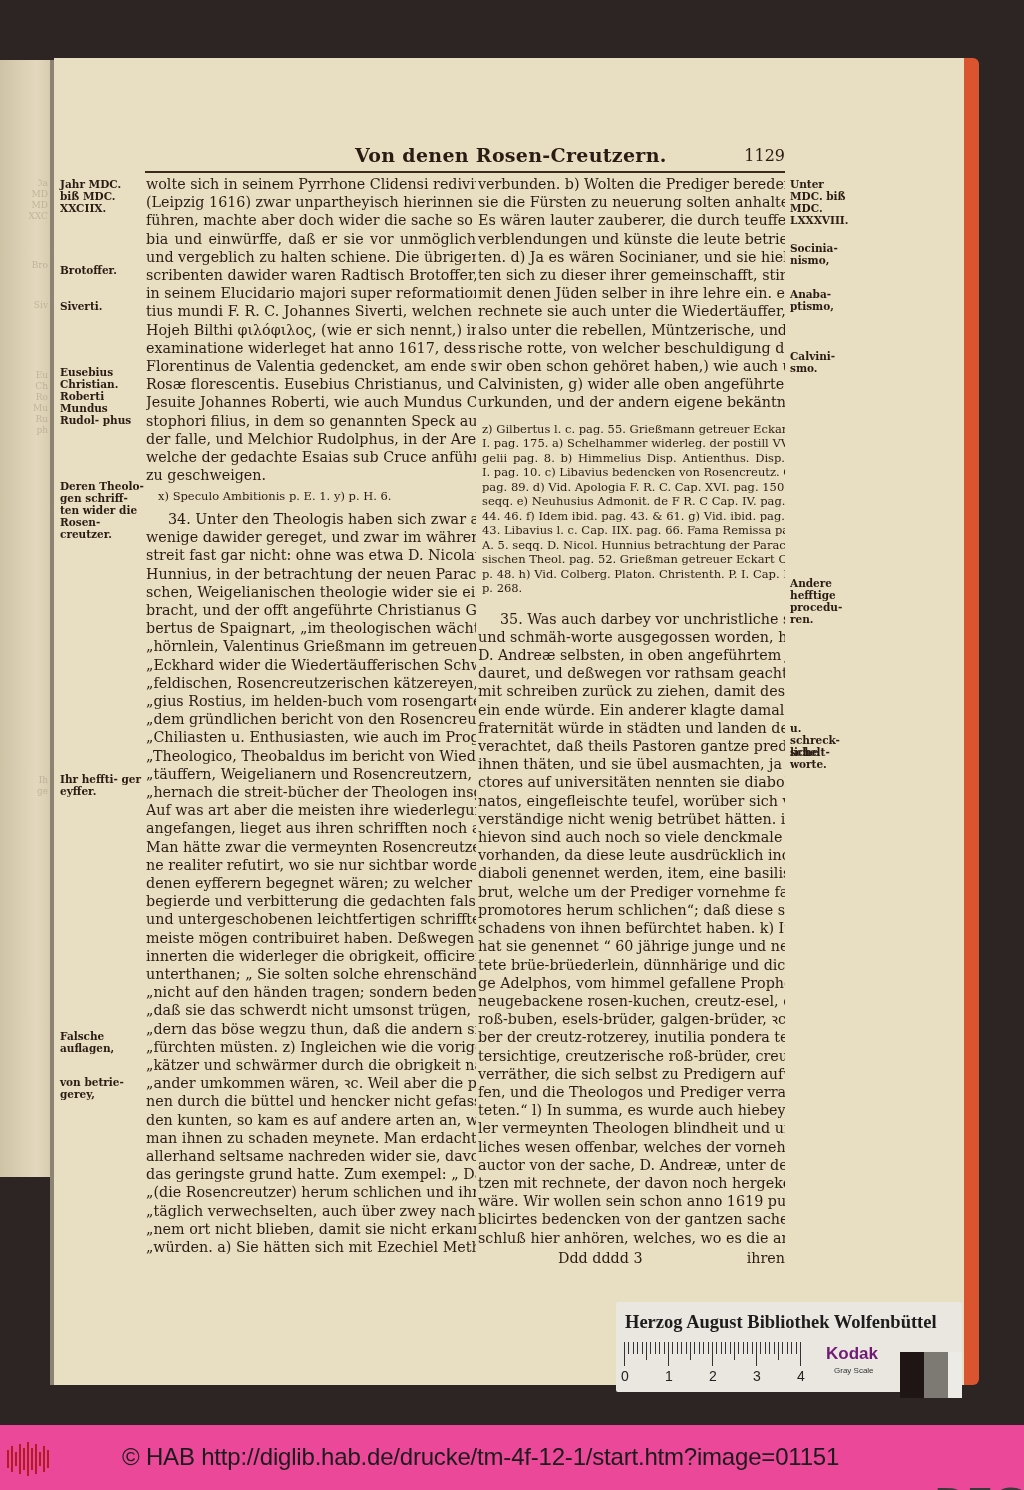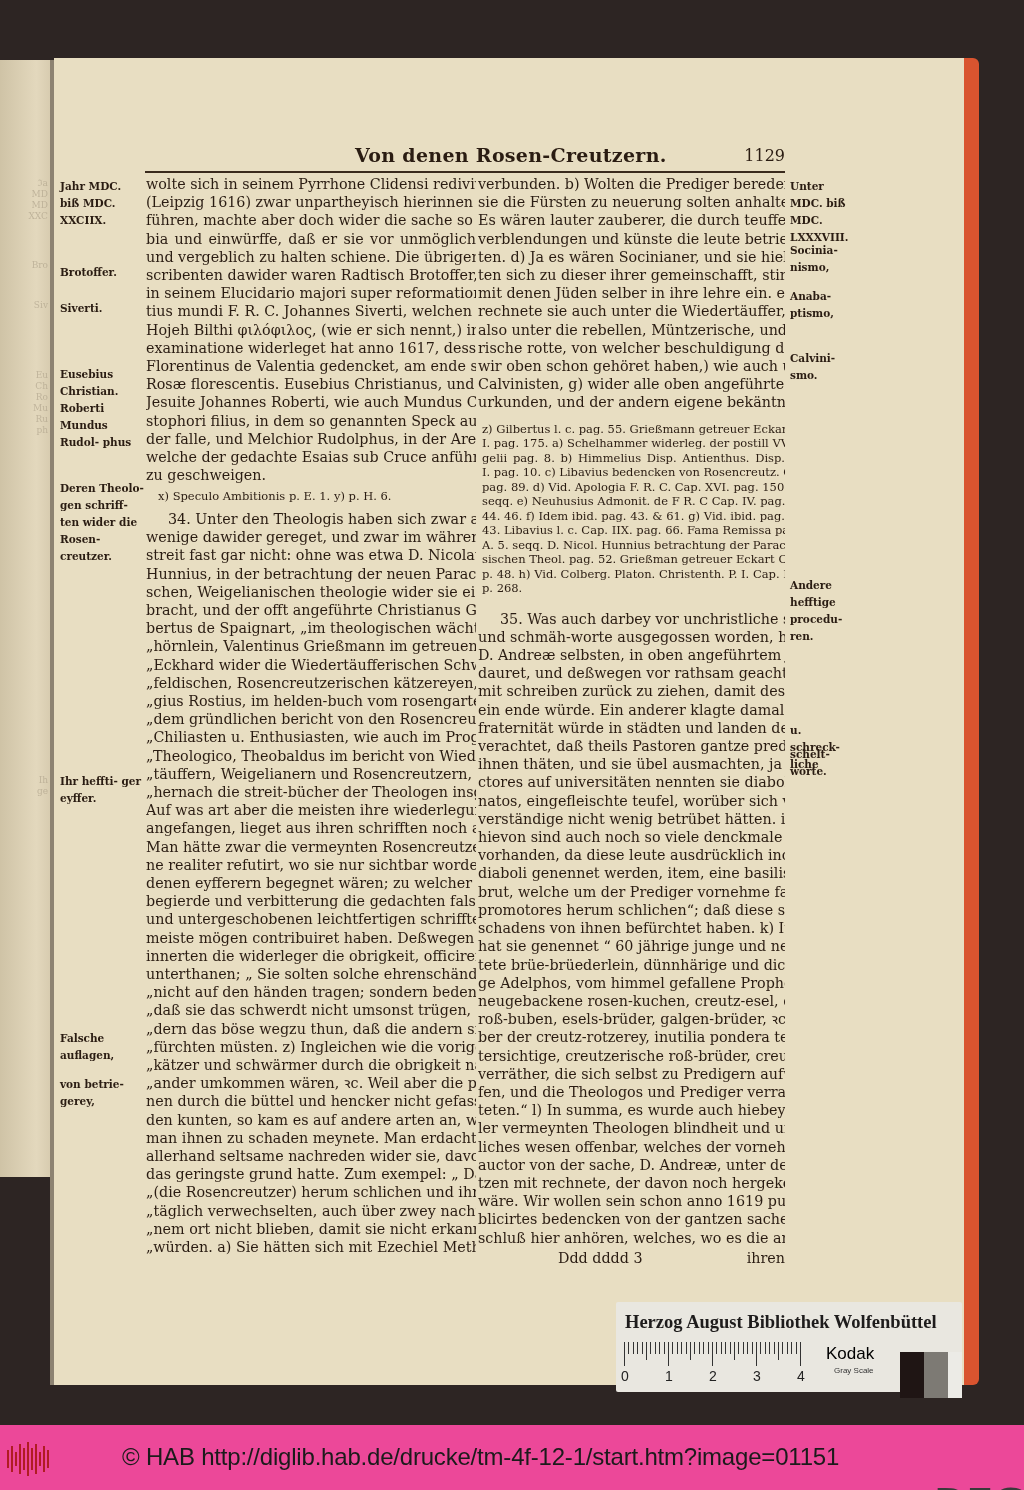--- a/index.html
+++ b/index.html
@@ -13,29 +13,29 @@
   .header{position:absolute;left:145px;top:142px;width:640px;height:30px;text-decoration:underline;}
   .running-title{position:absolute;left:210px;top:2px;font-size:19px;color:#2a1c12;font-weight:bold;letter-spacing:.3px;}
   .page-num{position:absolute;right:0;top:4px;font-size:16px;color:#2a1c12;}
   .rule{position:absolute;left:145px;top:171px;width:640px;height:2px;background:#3a2a1c;}
   .col{position:absolute;font-size:14.3px;line-height:18.2px;color:#2a1c12;text-align:justify;}
   .col .ln{display:block;white-space:nowrap;overflow:hidden;text-align:justify;text-align-last:justify;}
   .col .ln.last{text-align-last:left;}
   .col-left{left:146px;top:175px;width:330px;}
   .col-right{left:478px;top:175px;width:307px;}
   .fn{font-size:11.5px;line-height:14.5px;}
-  .marg{position:absolute;font-size:10.5px;line-height:17px;color:#2a1c12;font-weight:bold;}
+  .marg{position:absolute;font-size:10.5px;line-height:12px;color:#2a1c12;font-weight:bold;}
   .marg-l{left:60px;width:84px;}
   .marg-r{left:790px;width:60px;}
   .label-card{position:absolute;left:616px;top:1302px;width:346px;height:90px;background:#e9e7e0;border-radius:2px;}
   .label-title{position:absolute;left:9px;top:10px;font-family:"Liberation Serif",serif;font-weight:bold;font-size:18.5px;color:#1e1c1c;white-space:nowrap;text-align:right;}
   .ruler{position:absolute;left:8px;top:40px;width:196px;height:42px;}
   .tick{position:absolute;top:0;width:1px;background:#333;}
   .rnum{position:absolute;top:26px;font-family:"Liberation Sans",sans-serif;font-size:14px;color:#222;}
-  .kodak{position:absolute;left:210px;top:42px;font-family:"Liberation Sans",sans-serif;font-weight:normal;font-size:17px;color:#000000;}
+  .kodak{position:absolute;left:210px;top:42px;font-family:"Liberation Sans",sans-serif;font-weight:bold;font-size:17px;color:#701a75;}
   .gray{position:absolute;left:218px;top:64px;font-family:"Liberation Sans",sans-serif;font-size:8px;color:#333;}
   .sw{position:absolute;top:50px;width:24px;height:46px;}
   .footer{position:absolute;left:0;top:1425px;width:1024px;height:65px;background:#ec4899;}
   .footer-text{position:absolute;left:122px;top:18px;font-family:"Liberation Sans",sans-serif;font-size:24px;color:#1b1b1b;white-space:nowrap;letter-spacing:-.2px;}
   .hab-logo{position:absolute;left:6px;top:17px;width:44px;height:34px;}
   .dfg-logo{position:absolute;left:934px;top:14px;font-family:"DejaVu Sans",sans-serif;font-weight:bold;font-size:40px;color:#3a3a3a;letter-spacing:-1px;margin-top:42px;}
 </style>
 </head>
 <body>
 

